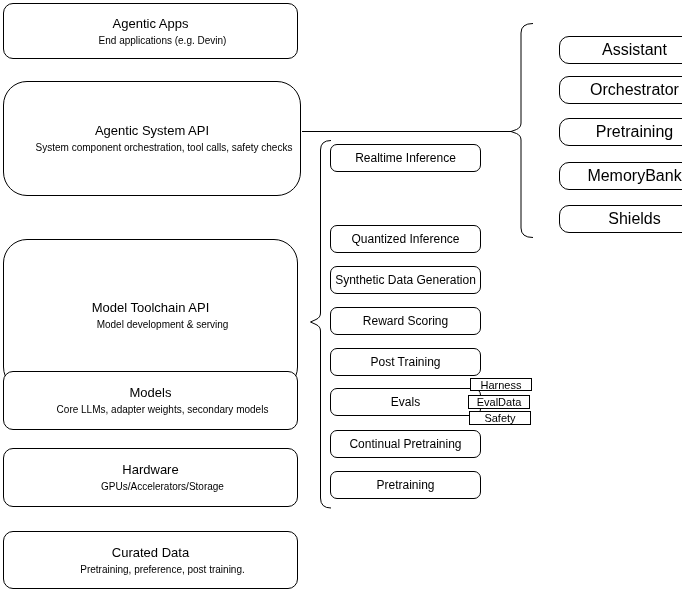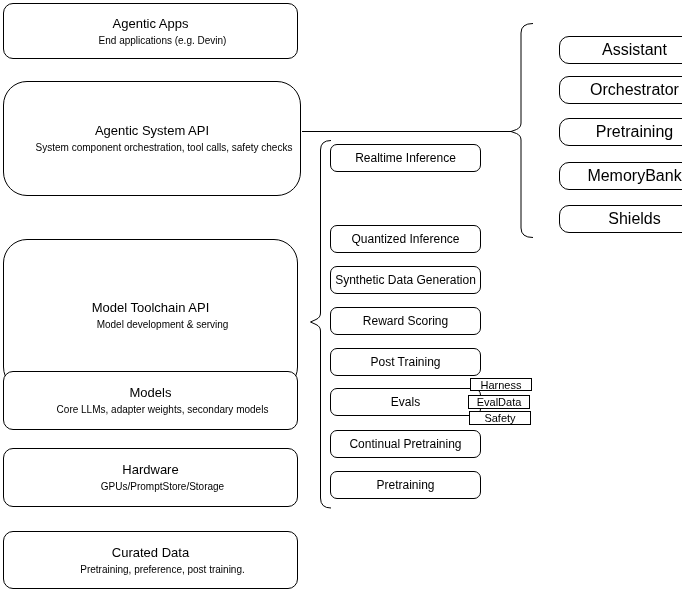--- a/index.html
+++ b/index.html
@@ -47,21 +47,21 @@
   <div class="node layer big" style="top:239px;height:152px;">
     <div class="title">Model Toolchain API</div>
     <div class="subtitle">Model development &amp; serving</div>
   </div>
   <div class="node layer" style="top:371px;height:59px;">
     <div class="title">Models</div>
     <div class="subtitle">Core LLMs, adapter weights, secondary models</div>
   </div>
   <div class="node layer" style="top:448px;height:59px;">
     <div class="title">Hardware</div>
-    <div class="subtitle">GPUs/PromptStore/Storage</div>
+    <div class="subtitle">GPUs/Accelerators/Storage</div>
   </div>
   <div class="node midbox" style="top:144px;">
       <span>Realtime Inference</span>
     </div>
 
   <div class="node layer" style="top:531px;height:58px;">
     <div class="title">Curated Data</div>
     <div class="subtitle">Pretraining, preference, post training.</div>
   </div>
   <div class="node midbox" style="top:225px;">

